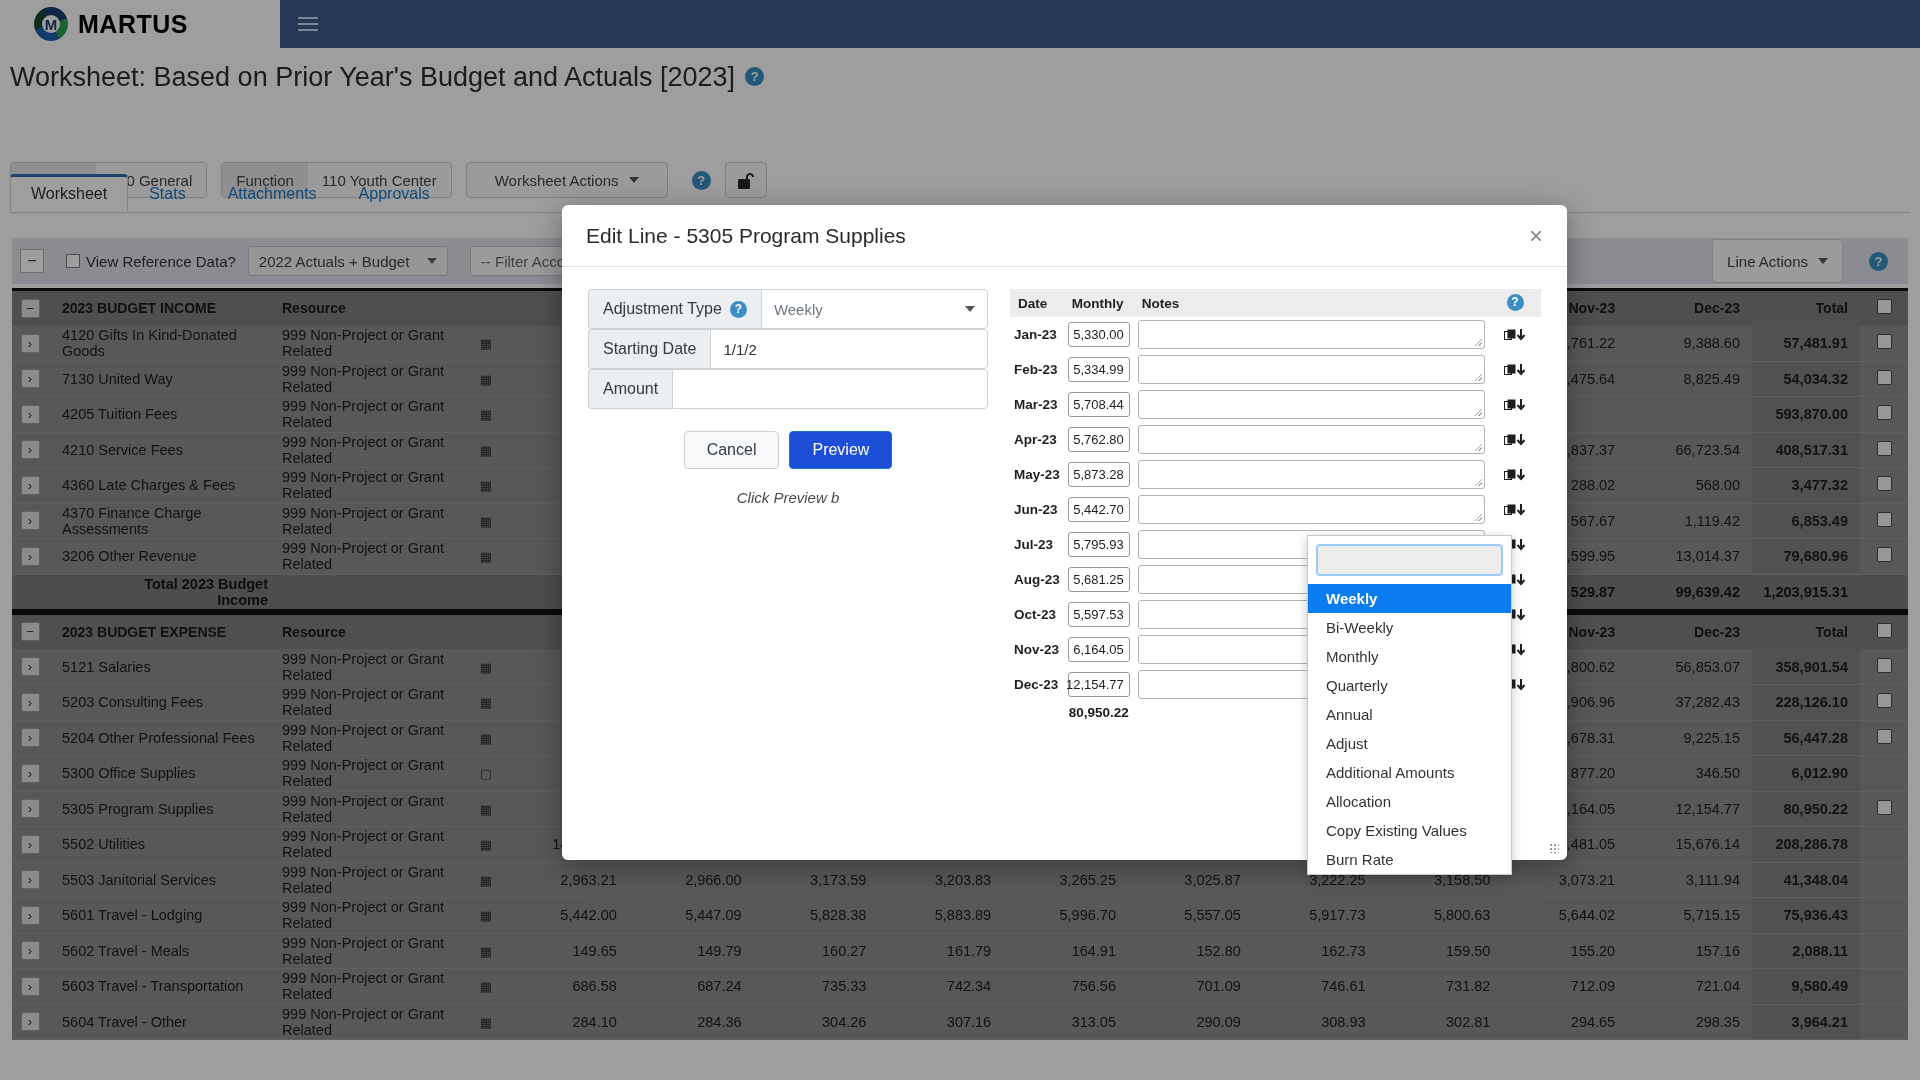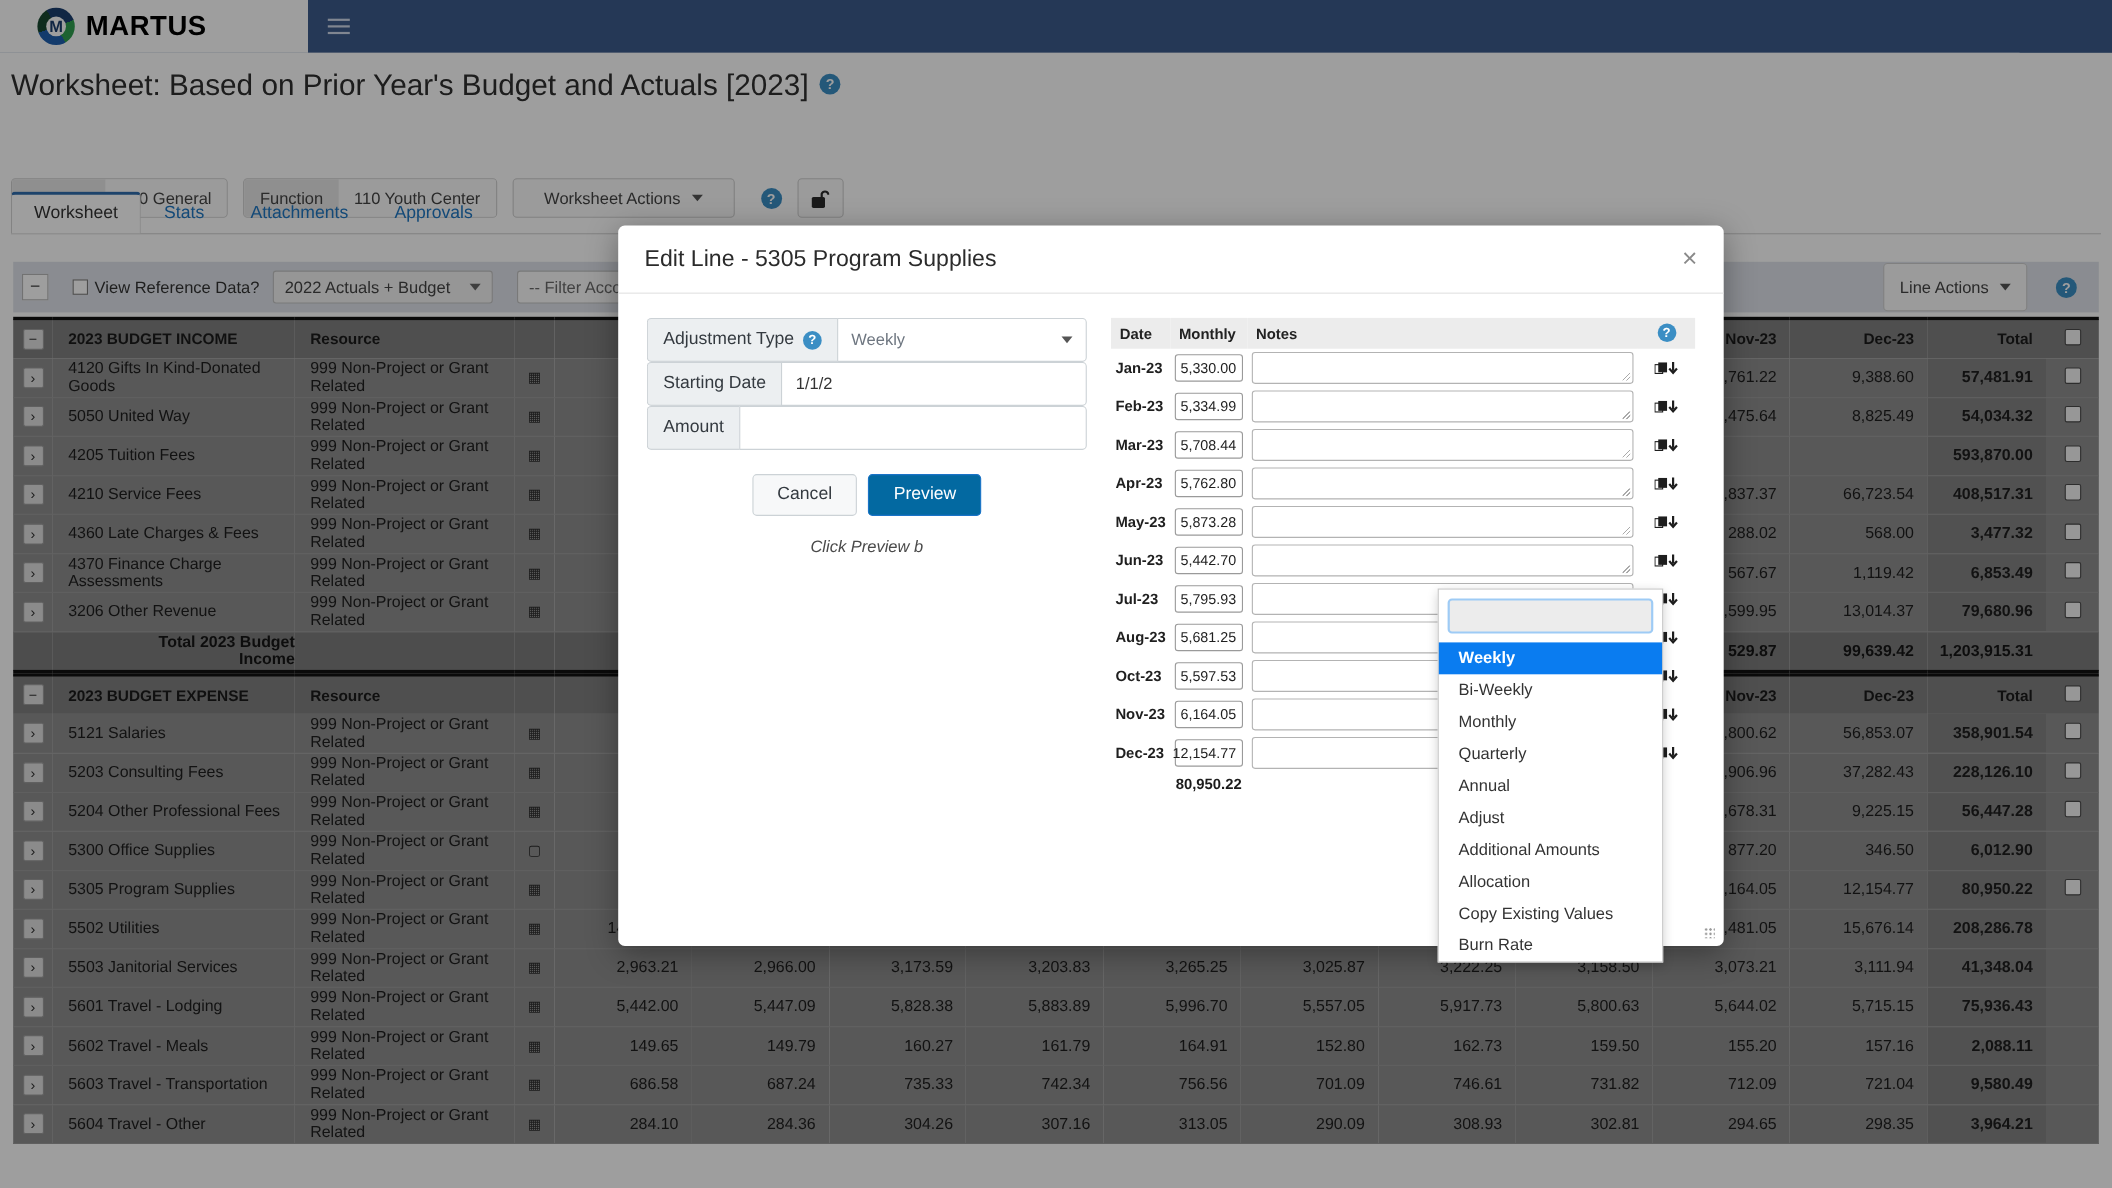--- a/index.html
+++ b/index.html
@@ -112,21 +112,21 @@
   .frow { display:flex; align-items:stretch; margin-bottom:0; height:40px; }
   .flabel { background:#eceff1; border:1px solid #ccd2d6; border-right:none; border-radius:4px 0 0 4px;
     display:flex; align-items:center; gap:8px; padding:0 14px; font:400 16px "Liberation Sans", sans-serif; color:#343a40; white-space:nowrap;}
   .fctl { flex:1; border:1px solid #ccd2d6; border-radius:0 4px 4px 0; background:#fff;
     display:flex; align-items:center; justify-content:space-between; padding:0 12px;
     font:400 15px "Liberation Sans", sans-serif; color:#6e7680; }
   .fctl.plain { color:#333; }
   .btnrow { display:flex; justify-content:center; gap:10px; margin-top:22px; }
   .mbtn { height:38px; padding:0 22px; display:flex; align-items:center; border:1px solid #ccd2d6; border-radius:4px;
     background:#f7f8f9; font:400 16px "Liberation Sans", sans-serif; color:#343a40; cursor:pointer; }
-  .mbtn.primary { background:#0369a1; border-color:#1a73c7; color:#fff; }
+  .mbtn.primary { background:#1d4ed8; border-color:#1a73c7; color:#fff; }
   .hintline { text-align:center; margin-top:20px; font:italic 400 15px "Liberation Sans", sans-serif; color:#4a4a4a; }
 
   
   .dd { position:absolute; left:745px; top:330px; width:205px; background:#fff;
     border:1px solid #c8c8c8; box-shadow:0 3px 10px rgba(0,0,0,0.22); z-index:40; }
   .dd-search { margin:8px; height:32px; background:#ececec; border:2px solid #9ecbf5; border-radius:4px; }
   .dd-item { height:29px; display:flex; align-items:center; padding:0 18px; font:400 15px "Liberation Sans", sans-serif; color:#333; cursor:pointer; }
   .dd-item.sel { background:#0a7cf0; color:#fff; font-weight:700; }
 
   
@@ -259,21 +259,21 @@
             <td class="c-num"></td>
             <td class="c-num"></td>
             <td class="c-num"></td>
         <td class="c-num">4,761.22</td>
         <td class="c-num">9,388.60</td>
         <td class="c-tot">57,481.91</td>
         <td class="c-chk"><span class="chkbox"></span></td>
       </tr>
       <tr class="body-row r">
         <td class="c-exp"><span class="mini">›</span></td>
-        <td class="c-acct">5050 United Way</td>
+        <td class="c-acct">7130 United Way</td>
         <td class="c-res">999 Non-Project or Grant Related</td>
         <td class="c-ic"><span class="glyph">▦</span></td>
         <td class="c-num"></td>
             <td class="c-num"></td>
             <td class="c-num"></td>
             <td class="c-num"></td>
         <td class="c-num"></td>
             <td class="c-num"></td>
             <td class="c-num"></td>
             <td class="c-num"></td>

